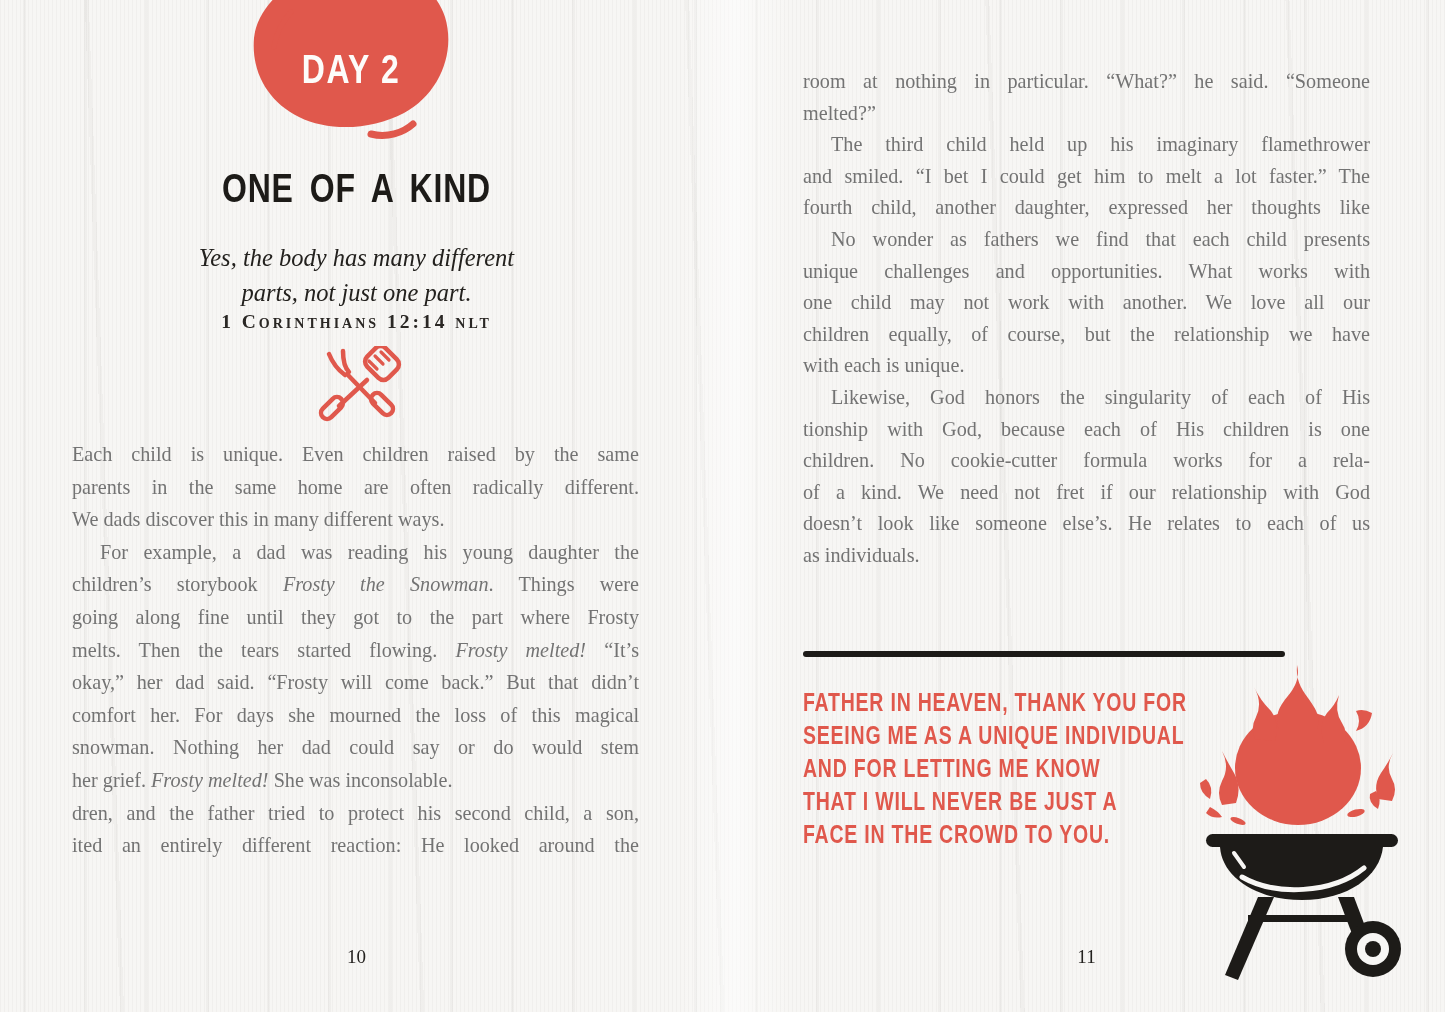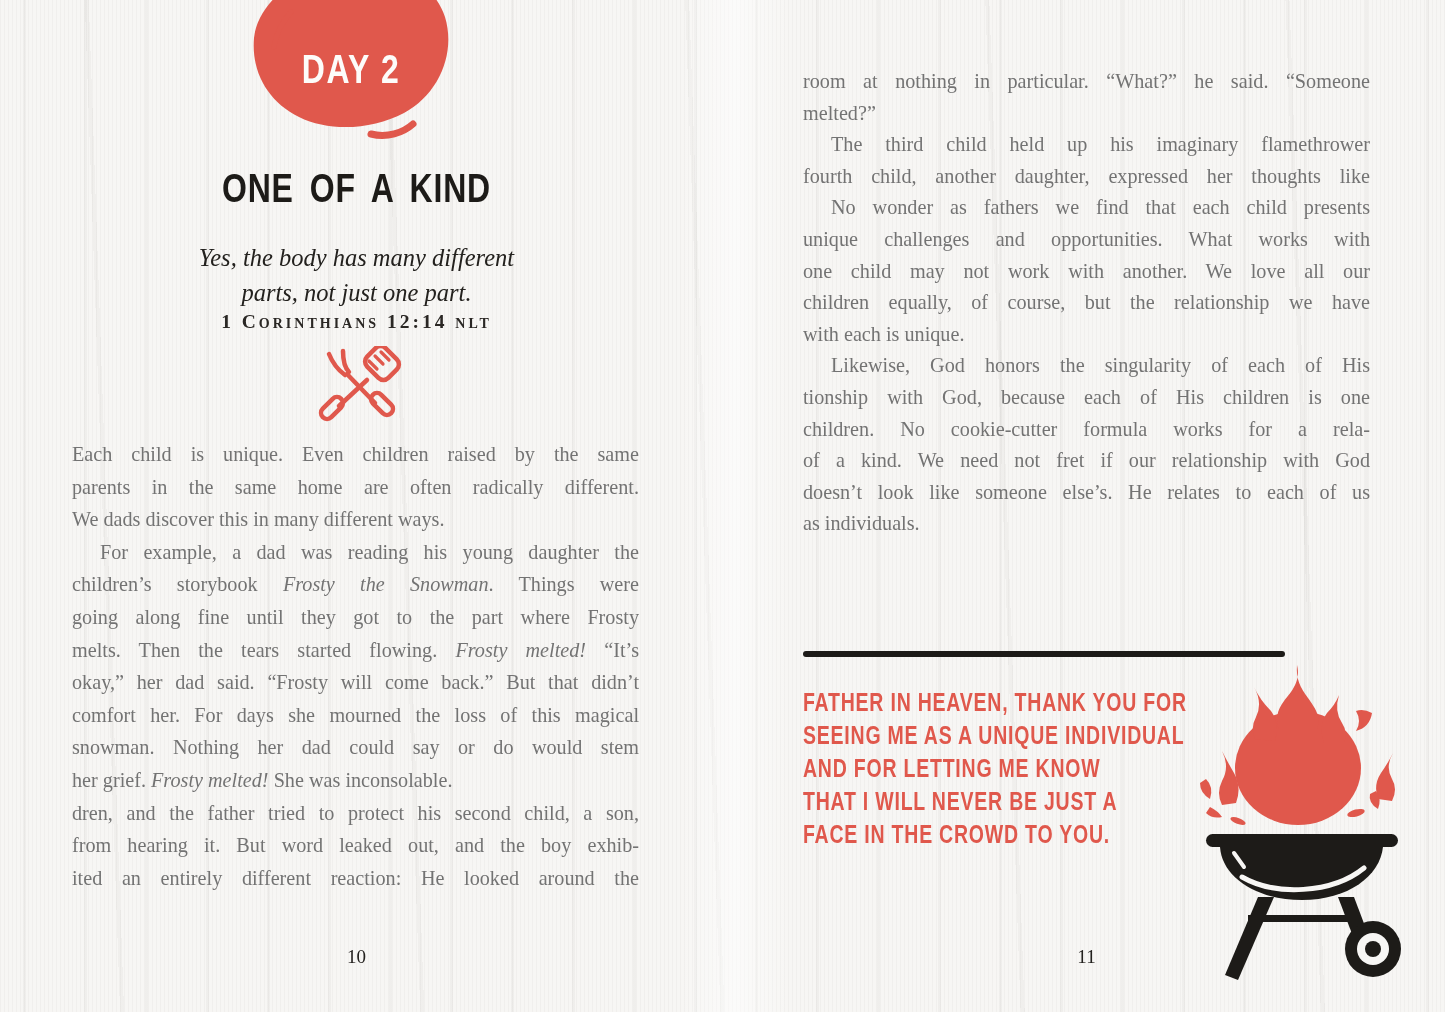--- a/index.html
+++ b/index.html
@@ -106,29 +106,29 @@
     <div class="bline end"><span>We dads discover this in many different ways.</span></div>
     <div class="bline ind"><span>For example, a dad was reading his young daughter the</span></div>
     <div class="bline"><span>children’s storybook </span><em>Frosty the Snowman</em><span>. Things were</span></div>
     <div class="bline"><span>going along fine until they got to the part where Frosty</span></div>
     <div class="bline"><span>melts. Then the tears started flowing. </span><em>Frosty melted!</em><span> “It’s</span></div>
     <div class="bline"><span>okay,” her dad said. “Frosty will come back.” But that didn’t</span></div>
     <div class="bline"><span>comfort her. For days she mourned the loss of this magical</span></div>
     <div class="bline"><span>snowman. Nothing her dad could say or do would stem</span></div>
     <div class="bline end"><span>her grief. </span><em>Frosty melted!</em><span> She was inconsolable.</span></div>
     <div class="bline"><span>dren, and the father tried to protect his second child, a son,</span></div>
-    <div class="bline"><span>from hearing it. But word leaked out, and the boy exhib-</span></div>
     <div class="bline"><span>ited an entirely different reaction: He looked around the</span></div>
   </div>
 <div class="abs pagenum pagenum-left">10</div>
 
 <div class="abs body-col body-right">
     <div class="bline"><span>room at nothing in particular. “What?” he said. “Someone</span></div>
     <div class="bline end"><span>melted?”</span></div>
     <div class="bline ind"><span>The third child held up his imaginary flamethrower</span></div>
+    <div class="bline"><span>and smiled. “I bet I could get him to melt a lot faster.” The</span></div>
     <div class="bline"><span>fourth child, another daughter, expressed her thoughts like</span></div>
     <div class="bline ind"><span>No wonder as fathers we find that each child presents</span></div>
     <div class="bline"><span>unique challenges and opportunities. What works with</span></div>
     <div class="bline"><span>one child may not work with another. We love all our</span></div>
     <div class="bline"><span>children equally, of course, but the relationship we have</span></div>
     <div class="bline end"><span>with each is unique.</span></div>
     <div class="bline ind"><span>Likewise, God honors the singularity of each of His</span></div>
     <div class="bline"><span>tionship with God, because each of His children is one</span></div>
     <div class="bline"><span>children. No cookie-cutter formula works for a rela-</span></div>
     <div class="bline"><span>of a kind. We need not fret if our relationship with God</span></div>

